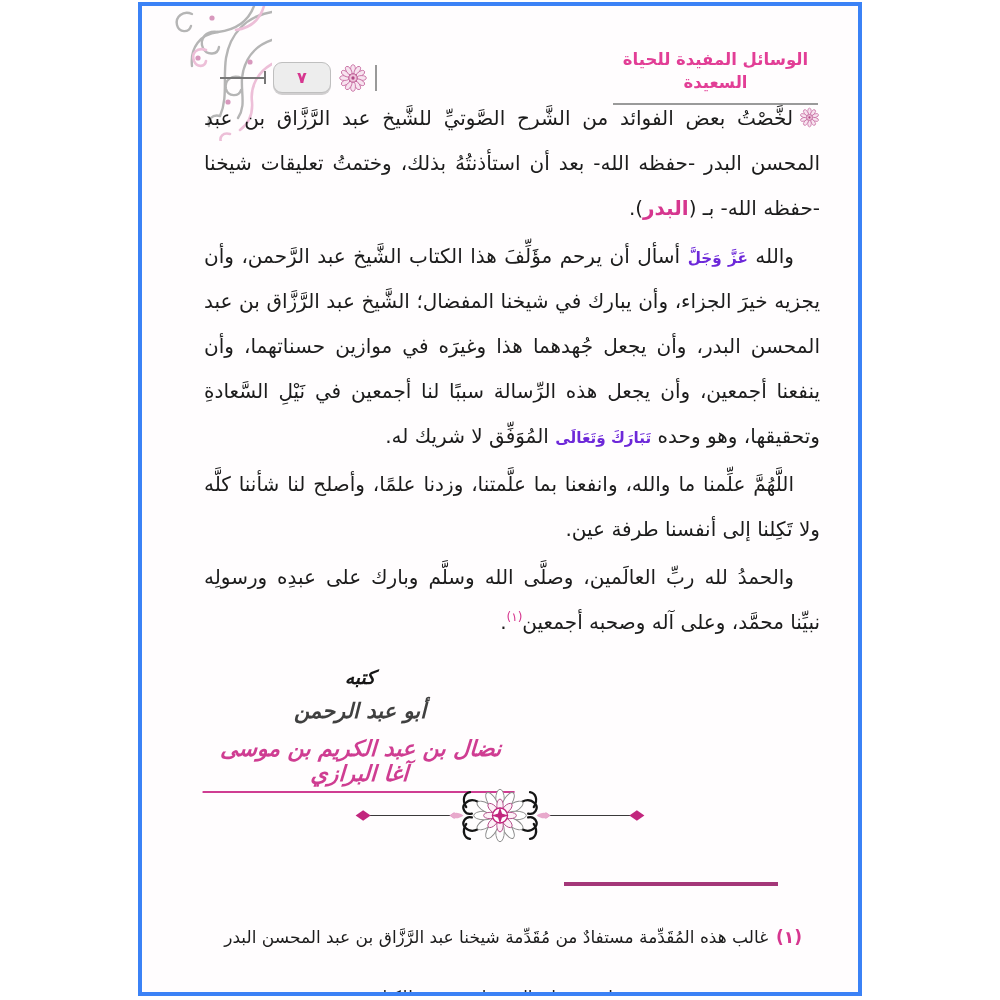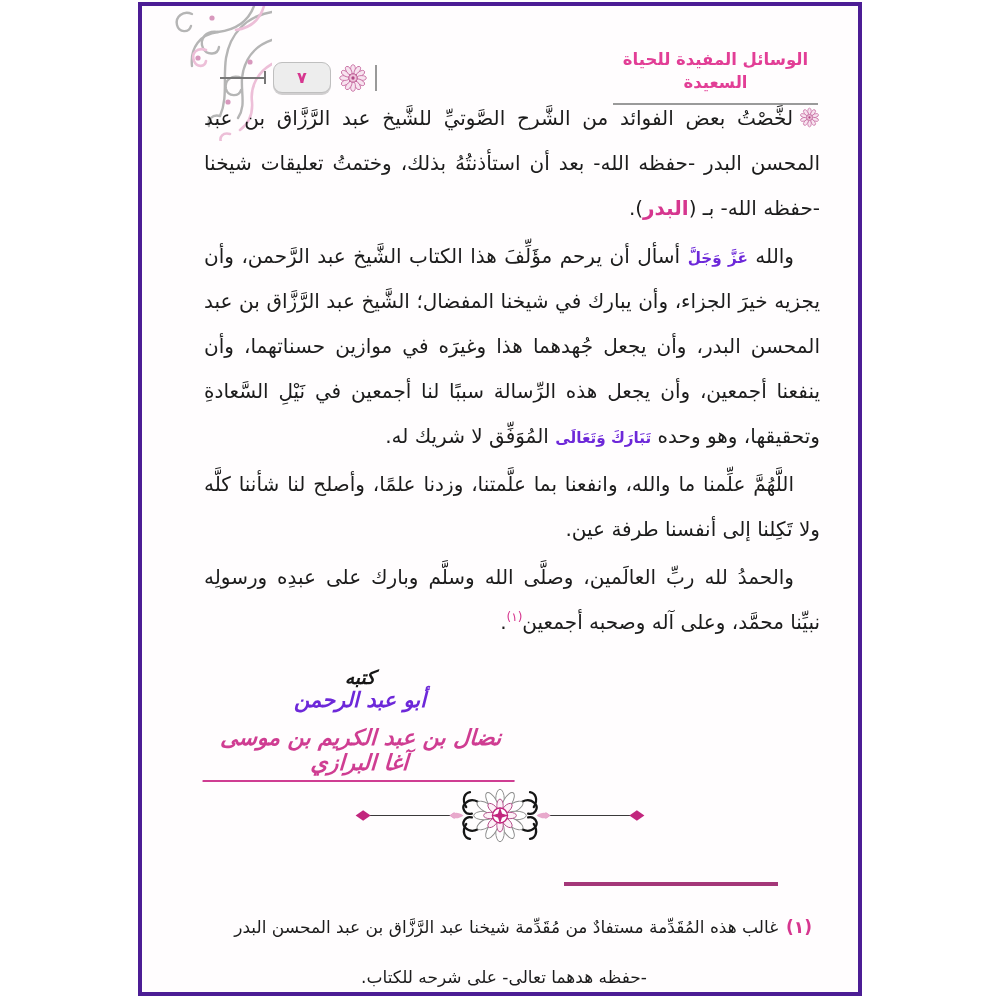--- a/index.html
+++ b/index.html
@@ -2,21 +2,21 @@
 <html lang="ar"><head>
 <meta charset="utf-8">
 <style>
   html,body{margin:0;padding:0;}
   body{
     width:1000px;height:1000px;background:#ffffff;position:relative;
     font-family:"DejaVu Sans",sans-serif;color:#1c1c1c;overflow:hidden;
   }
   .page-frame{
     position:absolute;top:2px;left:138px;width:716px;height:986px;
-    border:4px solid #4c1d95;background:#fffdfe;direction:rtl;overflow:hidden;
+    border:4px solid #3b82f6;background:#fffdfe;direction:rtl;overflow:hidden;
   }
   
   .corner-ornament{position:absolute;top:0;left:0;width:130px;height:135px;}
   
   .title-block{position:absolute;top:42px;right:40px;width:205px;text-align:center;direction:rtl;}
   .book-title{color:#e23e96;font-weight:bold;font-size:16.5px;letter-spacing:0;line-height:1.4;}
   .title-rule{height:2px;background:#9a9a9a;margin-top:9px;}
   .pageno-widget{position:absolute;top:56px;left:78px;display:flex;align-items:center;direction:ltr;gap:7px;}
   .hline{width:44px;height:2px;background:#777;}
   .tick{width:2px;height:13px;background:#777;margin-left:-7px;}
@@ -35,35 +35,35 @@
   }
   .body-text p{margin:0 0 3px 16px;}
   .p-indent{text-indent:26px;}
   .bullet-rosette{width:21px;height:21px;display:inline-block;vertical-align:-3px;margin-left:6px;}
   .pink-bold{color:#d6368f;font-weight:bold;}
   .honorific{color:#6d28d9;font-size:0.76em;font-weight:bold;}
   sup.fn-ref{color:#d6368f;font-size:0.6em;vertical-align:super;}
   
   .signature{position:absolute;top:660px;left:62px;width:312px;text-align:center;font-style:italic;}
   .sig-katabahu{font-size:19px;font-weight:bold;color:#161616;}
-  .sig-kunya{font-size:21px;font-weight:bold;color:#6d28d9;}
+  .sig-kunya{font-size:21px;font-weight:bold;color:#404040;margin-top:11px;}
   .sig-name{
     display:inline-block;margin-top:13px;font-size:22px;font-weight:bold;color:#cf3d92;
     border-bottom:2px solid #cf3d92;padding-bottom:5px;transform:skewX(-3deg);
   }
   
   .divider{position:absolute;top:770px;left:0;right:0;display:flex;justify-content:center;}
   .divider svg{width:300px;height:79px;}
   
   .fn-rule{position:absolute;top:876px;right:80px;width:214px;height:3.5px;background:#a43779;}
   .footnote{
     position:absolute;top:893px;right:38px;left:46px;
     font-size:17px;line-height:2.45;direction:rtl;text-align:justify;
   }
-  .footnote p{margin:8px;}
+  .footnote p{margin:18px;}
   .fn-marker{color:#d6368f;font-weight:bold;margin-left:8px;}
   .fn-line2{text-align:center;}
 </style>
 </head>
 <body>
 
 <div class="page-frame">
 
   <svg class="corner-ornament" viewBox="0 0 130 135" aria-hidden="true">
     <g fill="none" stroke="#b5b5b5" stroke-width="2.4" stroke-linecap="round">

